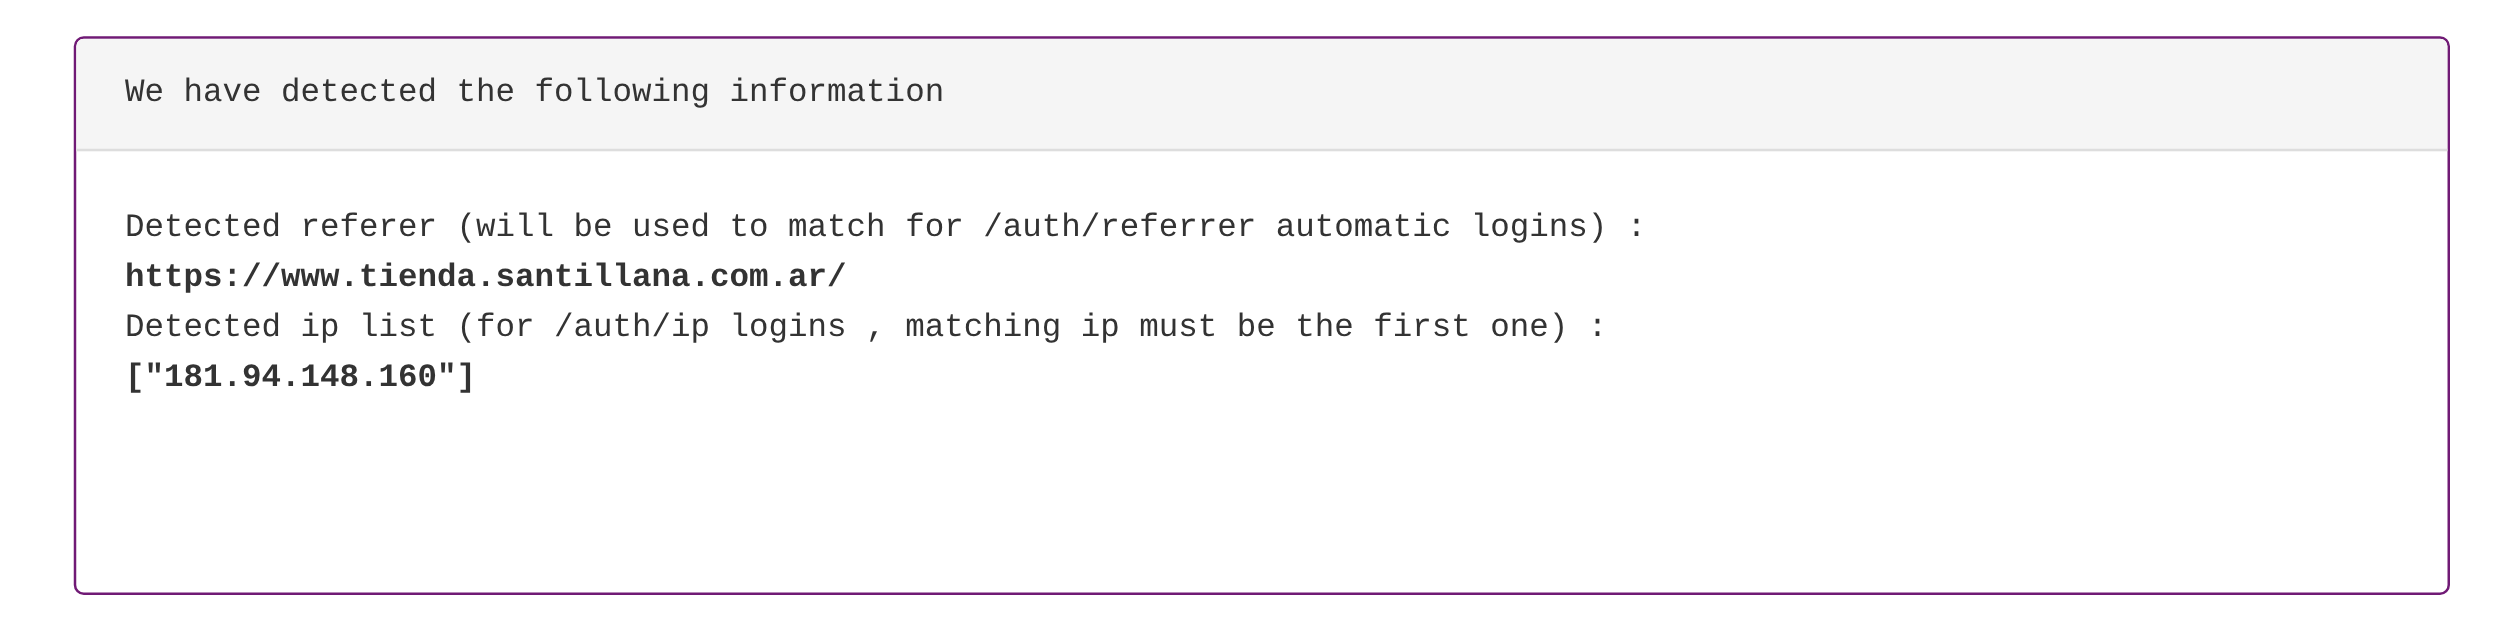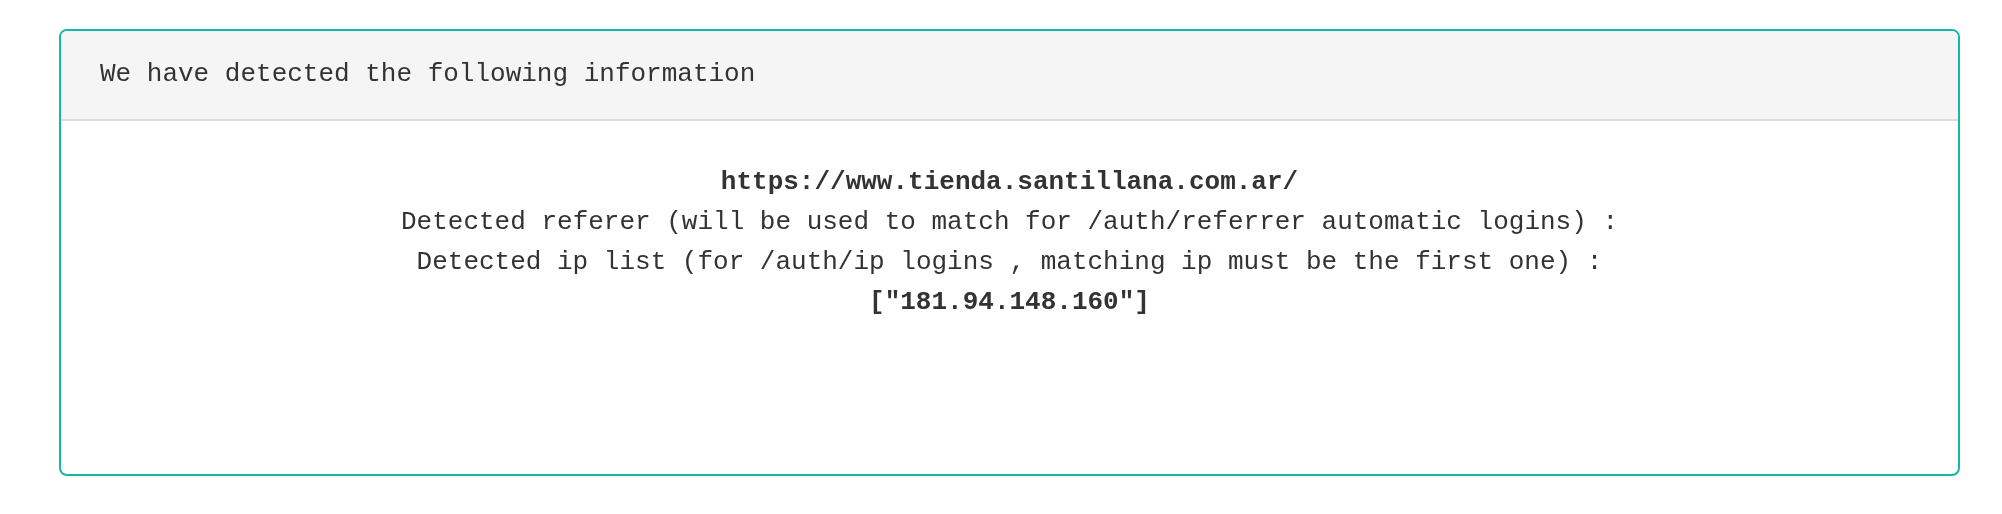--- a/index.html
+++ b/index.html
@@ -9,26 +9,25 @@
       width: 2002px;
       height: 514px;
       overflow: hidden;
     }
     .panel {
       position: absolute;
       left: 59px;
       top: 29px;
       width: 1897px;
       height: 443px;
-      border: 2px solid #14b8a6;
+      border: 2px solid #701a75;
       border-radius: 8px;
       background: #ffffff;
       overflow: hidden;
       box-sizing: content-box;
-      text-align: center;
     }
     .panel-heading {
       height: 88px;
       background: #f5f5f5;
       border-bottom: 2px solid #dddddd;
       box-sizing: content-box;
       padding: 0 0 0 39px;
       display: flex;
       align-items: center;
     }
@@ -56,18 +55,18 @@
     }
   </style>
 </head>
 <body>
 
 <div class="panel">
   <div class="panel-heading">
     <span class="panel-title">We have detected the following information</span>
   </div>
   <div class="panel-body">
+    <span class="line">Detected referer (will be used to match for /auth/referrer automatic logins) :</span>
     <span class="line value">https://www.tienda.santillana.com.ar/</span>
-    <span class="line">Detected referer (will be used to match for /auth/referrer automatic logins) :</span>
     <span class="line">Detected ip list (for /auth/ip logins , matching ip must be the first one) :</span>
     <span class="line value">["181.94.148.160"]</span>
   </div>
 </div>
 
 </body></html>

